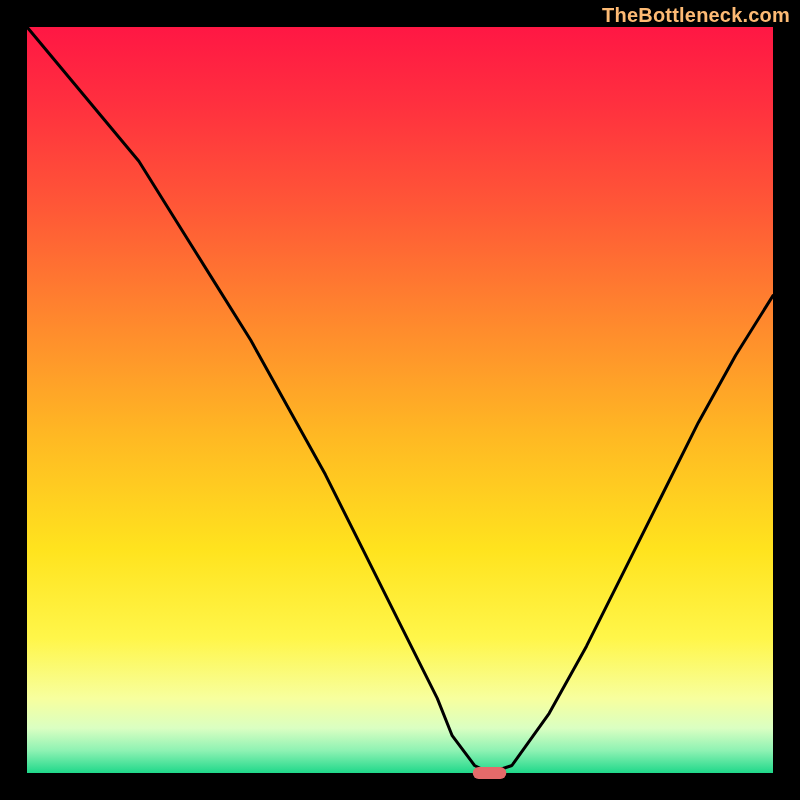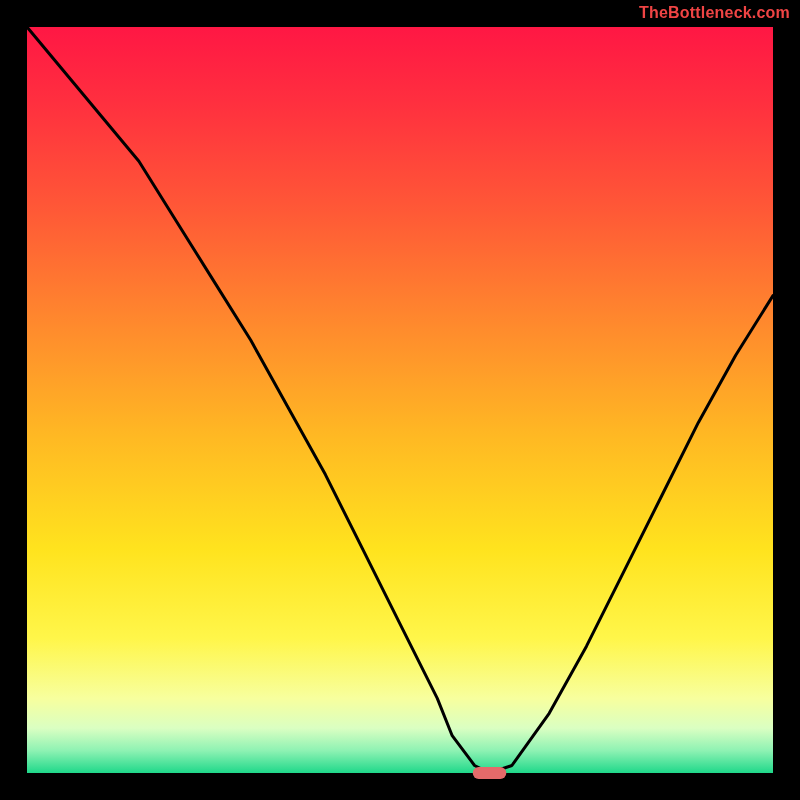--- a/index.html
+++ b/index.html
@@ -13,22 +13,22 @@
   }
   .stage {
     position: relative;
     width: 800px;
     height: 800px;
   }
   .watermark {
     position: absolute;
     top: 4px;
     right: 10px;
-    color: #ef4444;
-    font-size: 16px;
+    color: #fdba74;
+    font-size: 20px;
     font-weight: 600;
     letter-spacing: 0.2px;
     user-select: none;
   }
   svg {
     position: absolute;
     top: 0;
     left: 0;
   }
 </style>

